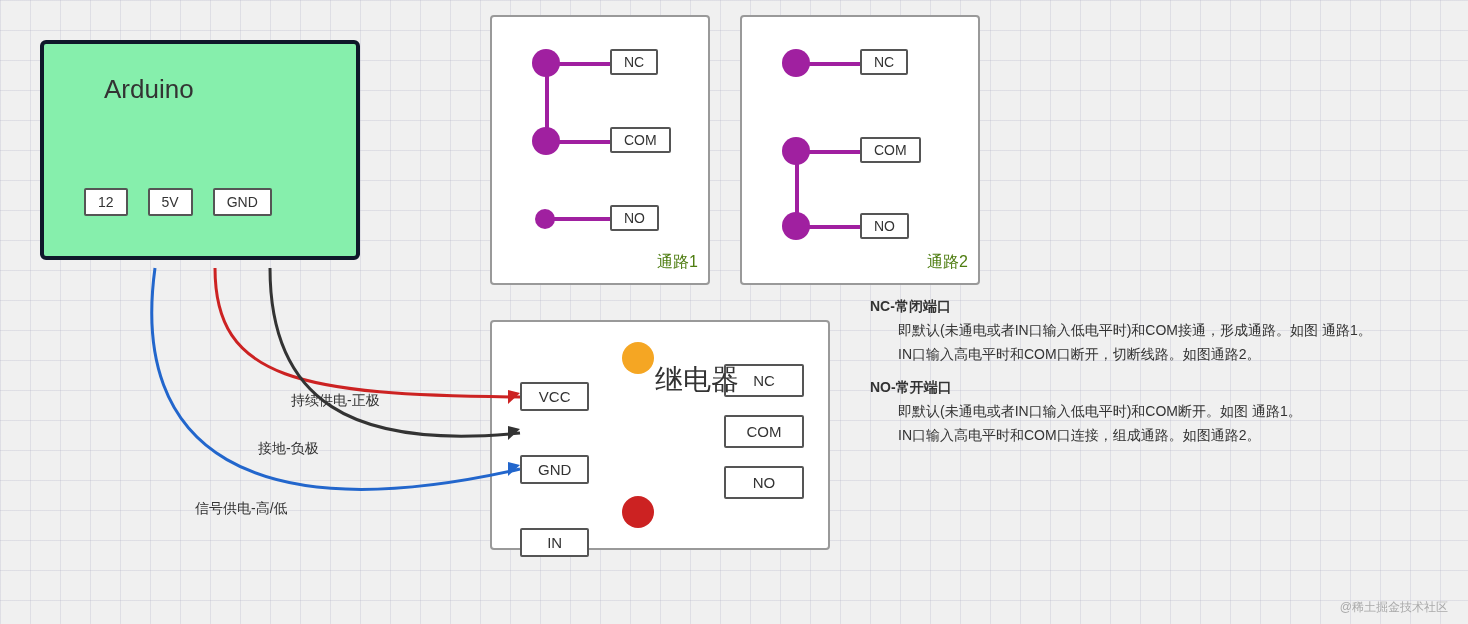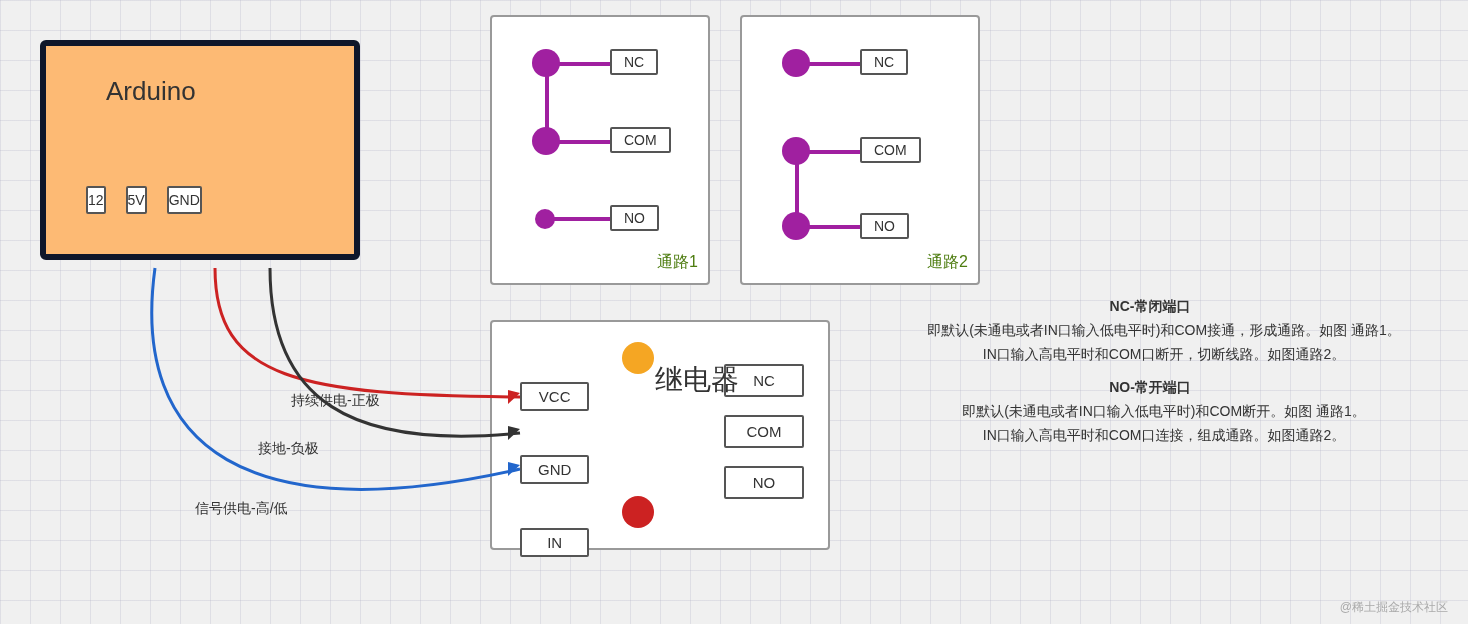--- a/index.html
+++ b/index.html
@@ -16,42 +16,42 @@
       overflow: hidden;
     }
 
     
     .arduino-box {
       position: absolute;
       top: 40px;
       left: 40px;
       width: 320px;
       height: 220px;
-      border: 6px solid #0f172a;
+      border: 4px solid #0f172a;
       border-radius: 6px;
-      background: #fdba74;
+      background: #86efac;
     }
     .arduino-title {
       position: absolute;
       top: 30px;
       left: 60px;
       font-size: 26px;
       font-weight: 300;
       color: #333;
     }
     .pin-row {
       position: absolute;
       bottom: 40px;
       left: 40px;
       display: flex;
       gap: 20px;
     }
     .pin-box {
       border: 2px solid #555;
-      padding: 4px 0;
+      padding: 4px 12px;
       font-size: 14px;
       color: #333;
       background: white;
       border-radius: 2px;
     }
 
     
     .relay-top-left {
       position: absolute;
       top: 15px;
@@ -194,21 +194,20 @@
 
     
     .explanation {
       position: absolute;
       top: 295px;
       left: 870px;
       width: 560px;
       font-size: 14px;
       color: #333;
       line-height: 1.7;
-      text-align: center;
     }
     .explanation-section {
       margin-bottom: 10px;
     }
     .explanation-title {
       font-weight: bold;
     }
     .explanation-indent {
       text-indent: 2em;
     }

